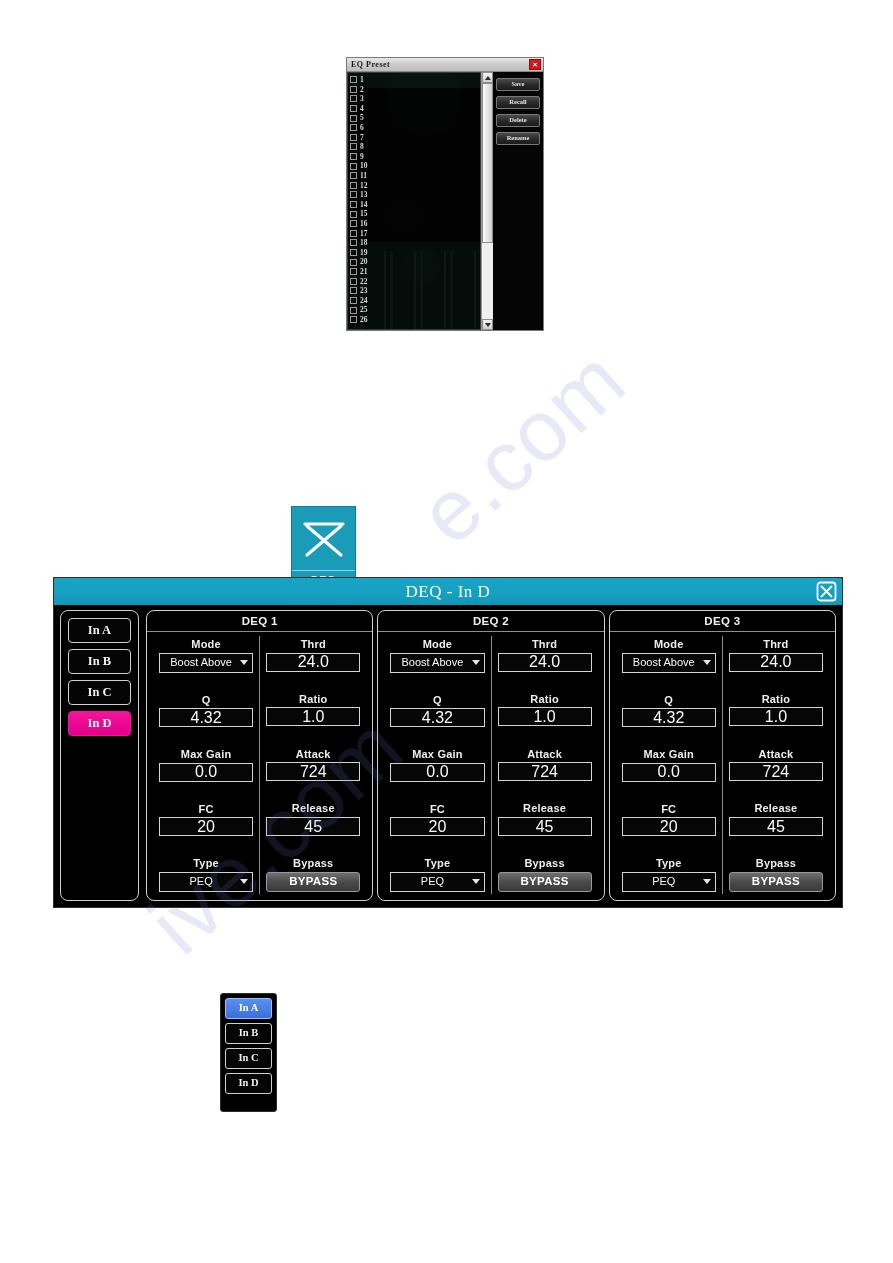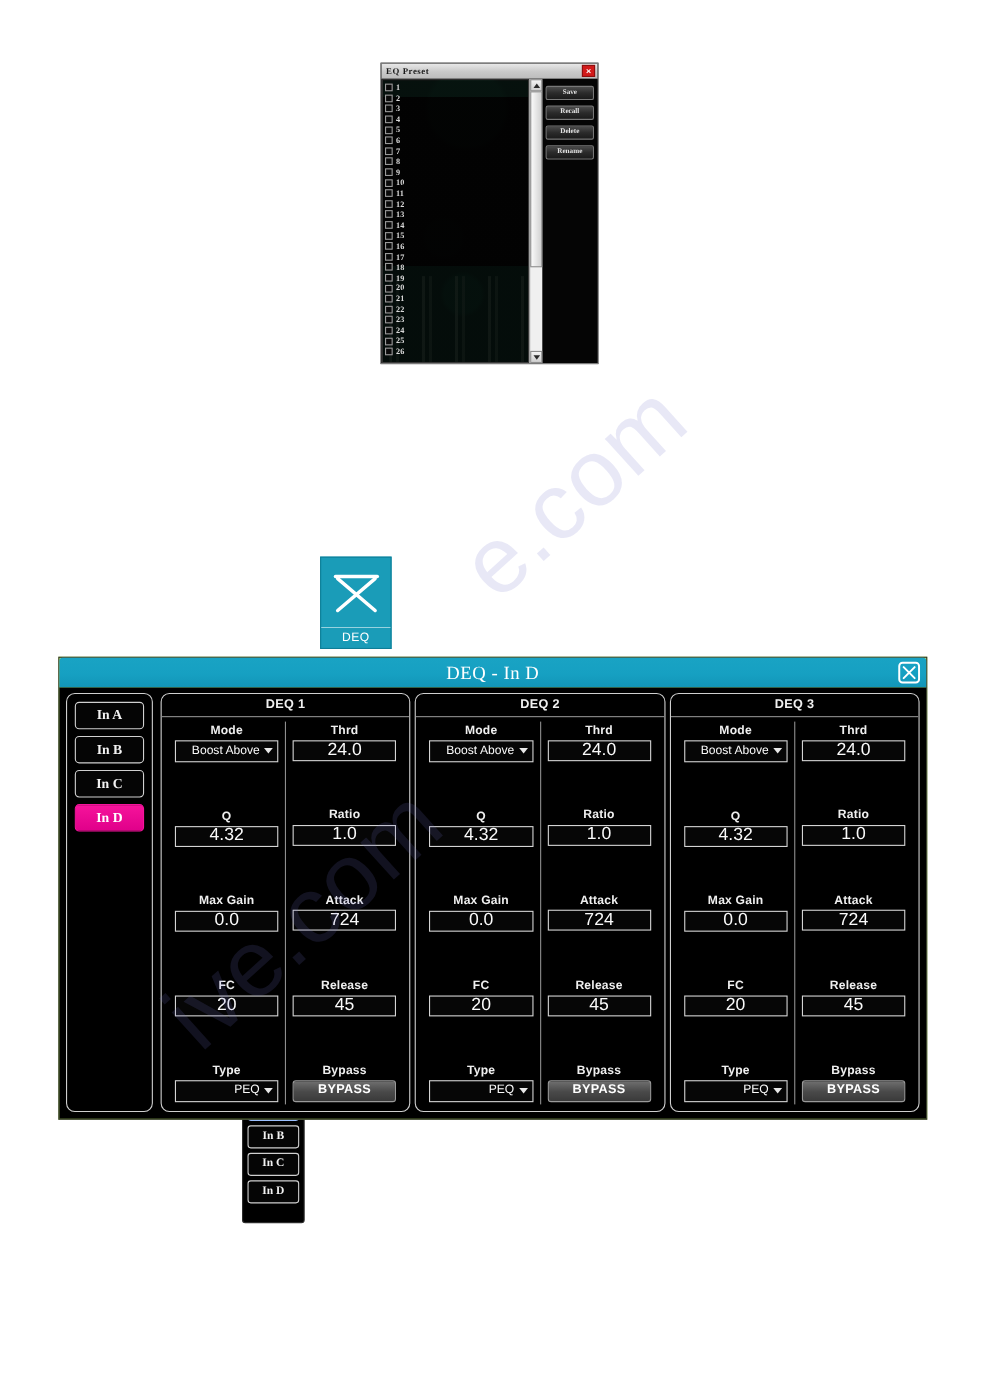--- a/index.html
+++ b/index.html
@@ -255,24 +255,24 @@
     font-size: 11px;
     font-weight: normal;
     color: #ffffff;
     letter-spacing: 0.5px;
   }
 
   
   .deq-window {
     position: absolute;
     left: 53px;
-    top: 597px;
+    top: 577px;
     width: 790px;
-    height: 421px;
-    background: #bef264;
+    height: 331px;
+    background: #4d7c0f;
     border: 1px solid #2f2f2f;
     box-sizing: border-box;
     z-index: 20;
   }
   .deq-titlebar {
     position: relative;
     height: 27px;
     background: linear-gradient(to bottom, #19a3c4 0%, #16a0c2 55%, #1295b7 100%);
     display: flex;
     align-items: center;
@@ -420,21 +420,21 @@
     box-sizing: border-box;
     display: flex;
     align-items: center;
     padding: 0 4px 0 6px;
     position: relative;
     font-family: "Liberation Sans", sans-serif;
     font-size: 11px;
     color: #fafafa;
     line-height: 1;
   }
-  .field-select .sel-val { flex: 1; text-align: right; }
+  .field-select .sel-val { flex: 1; text-align: center; }
   .caret {
     width: 0; height: 0;
     border-left: 4px solid transparent;
     border-right: 4px solid transparent;
     border-top: 5px solid #e8e8e8;
     flex: 0 0 auto;
     margin-left: 4px;
   }
   .bypass-btn {
     height: 20px;

